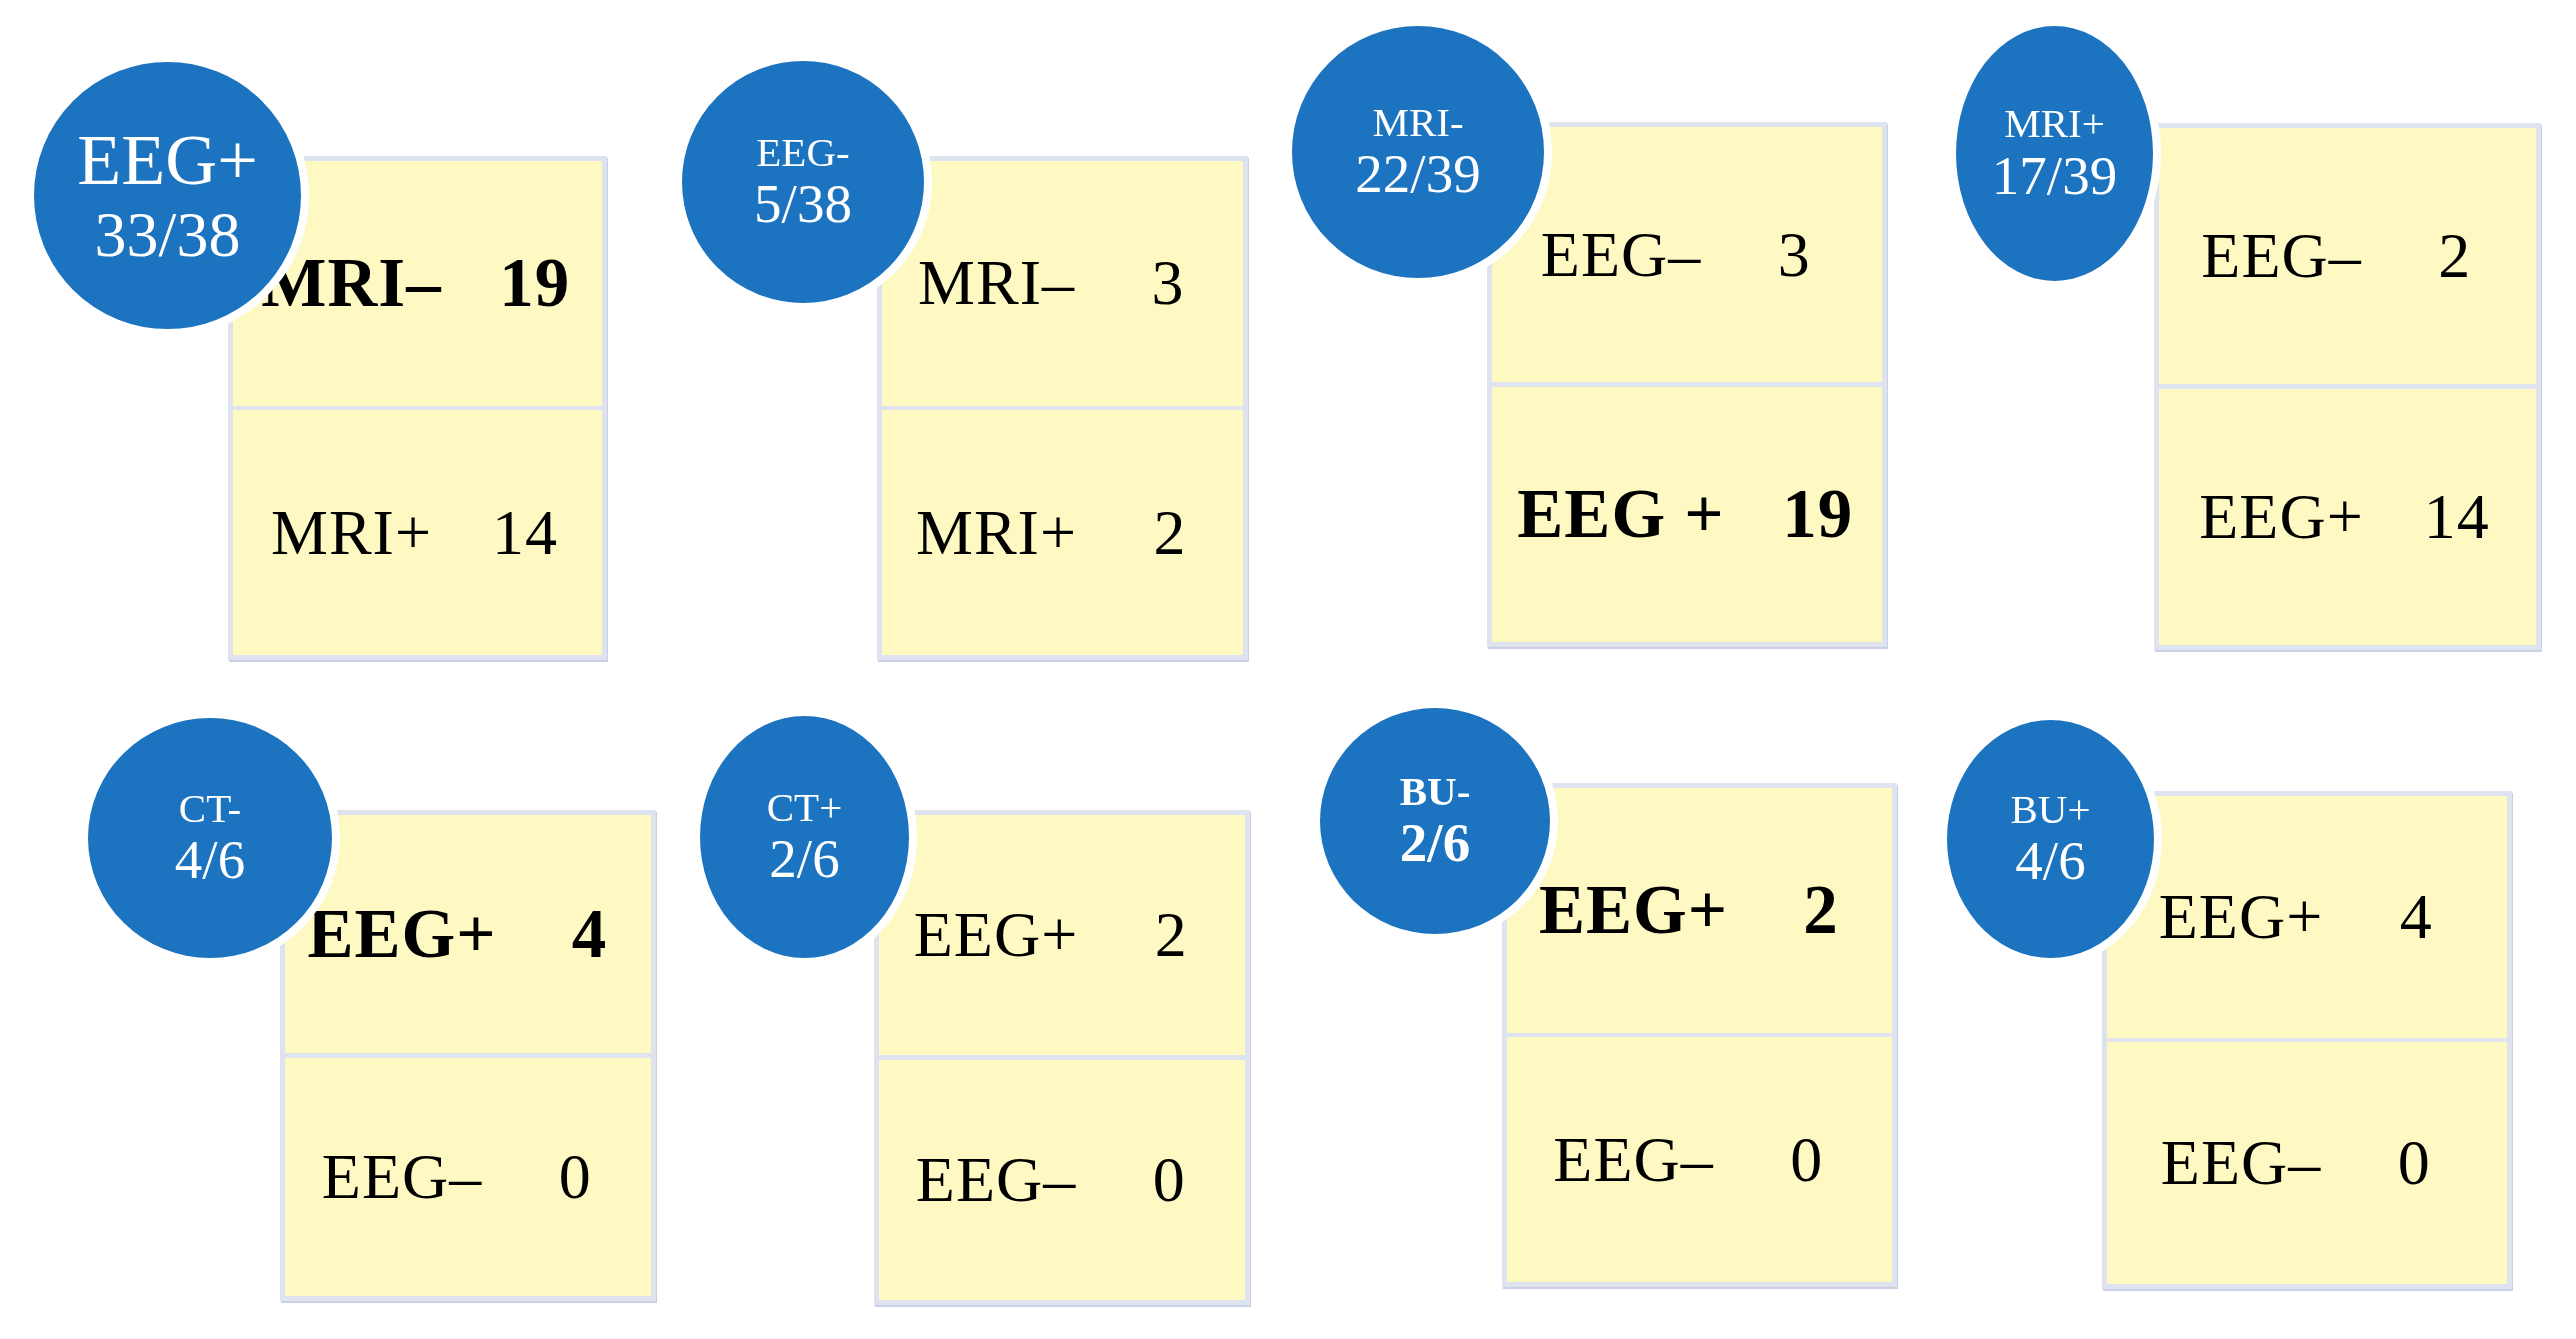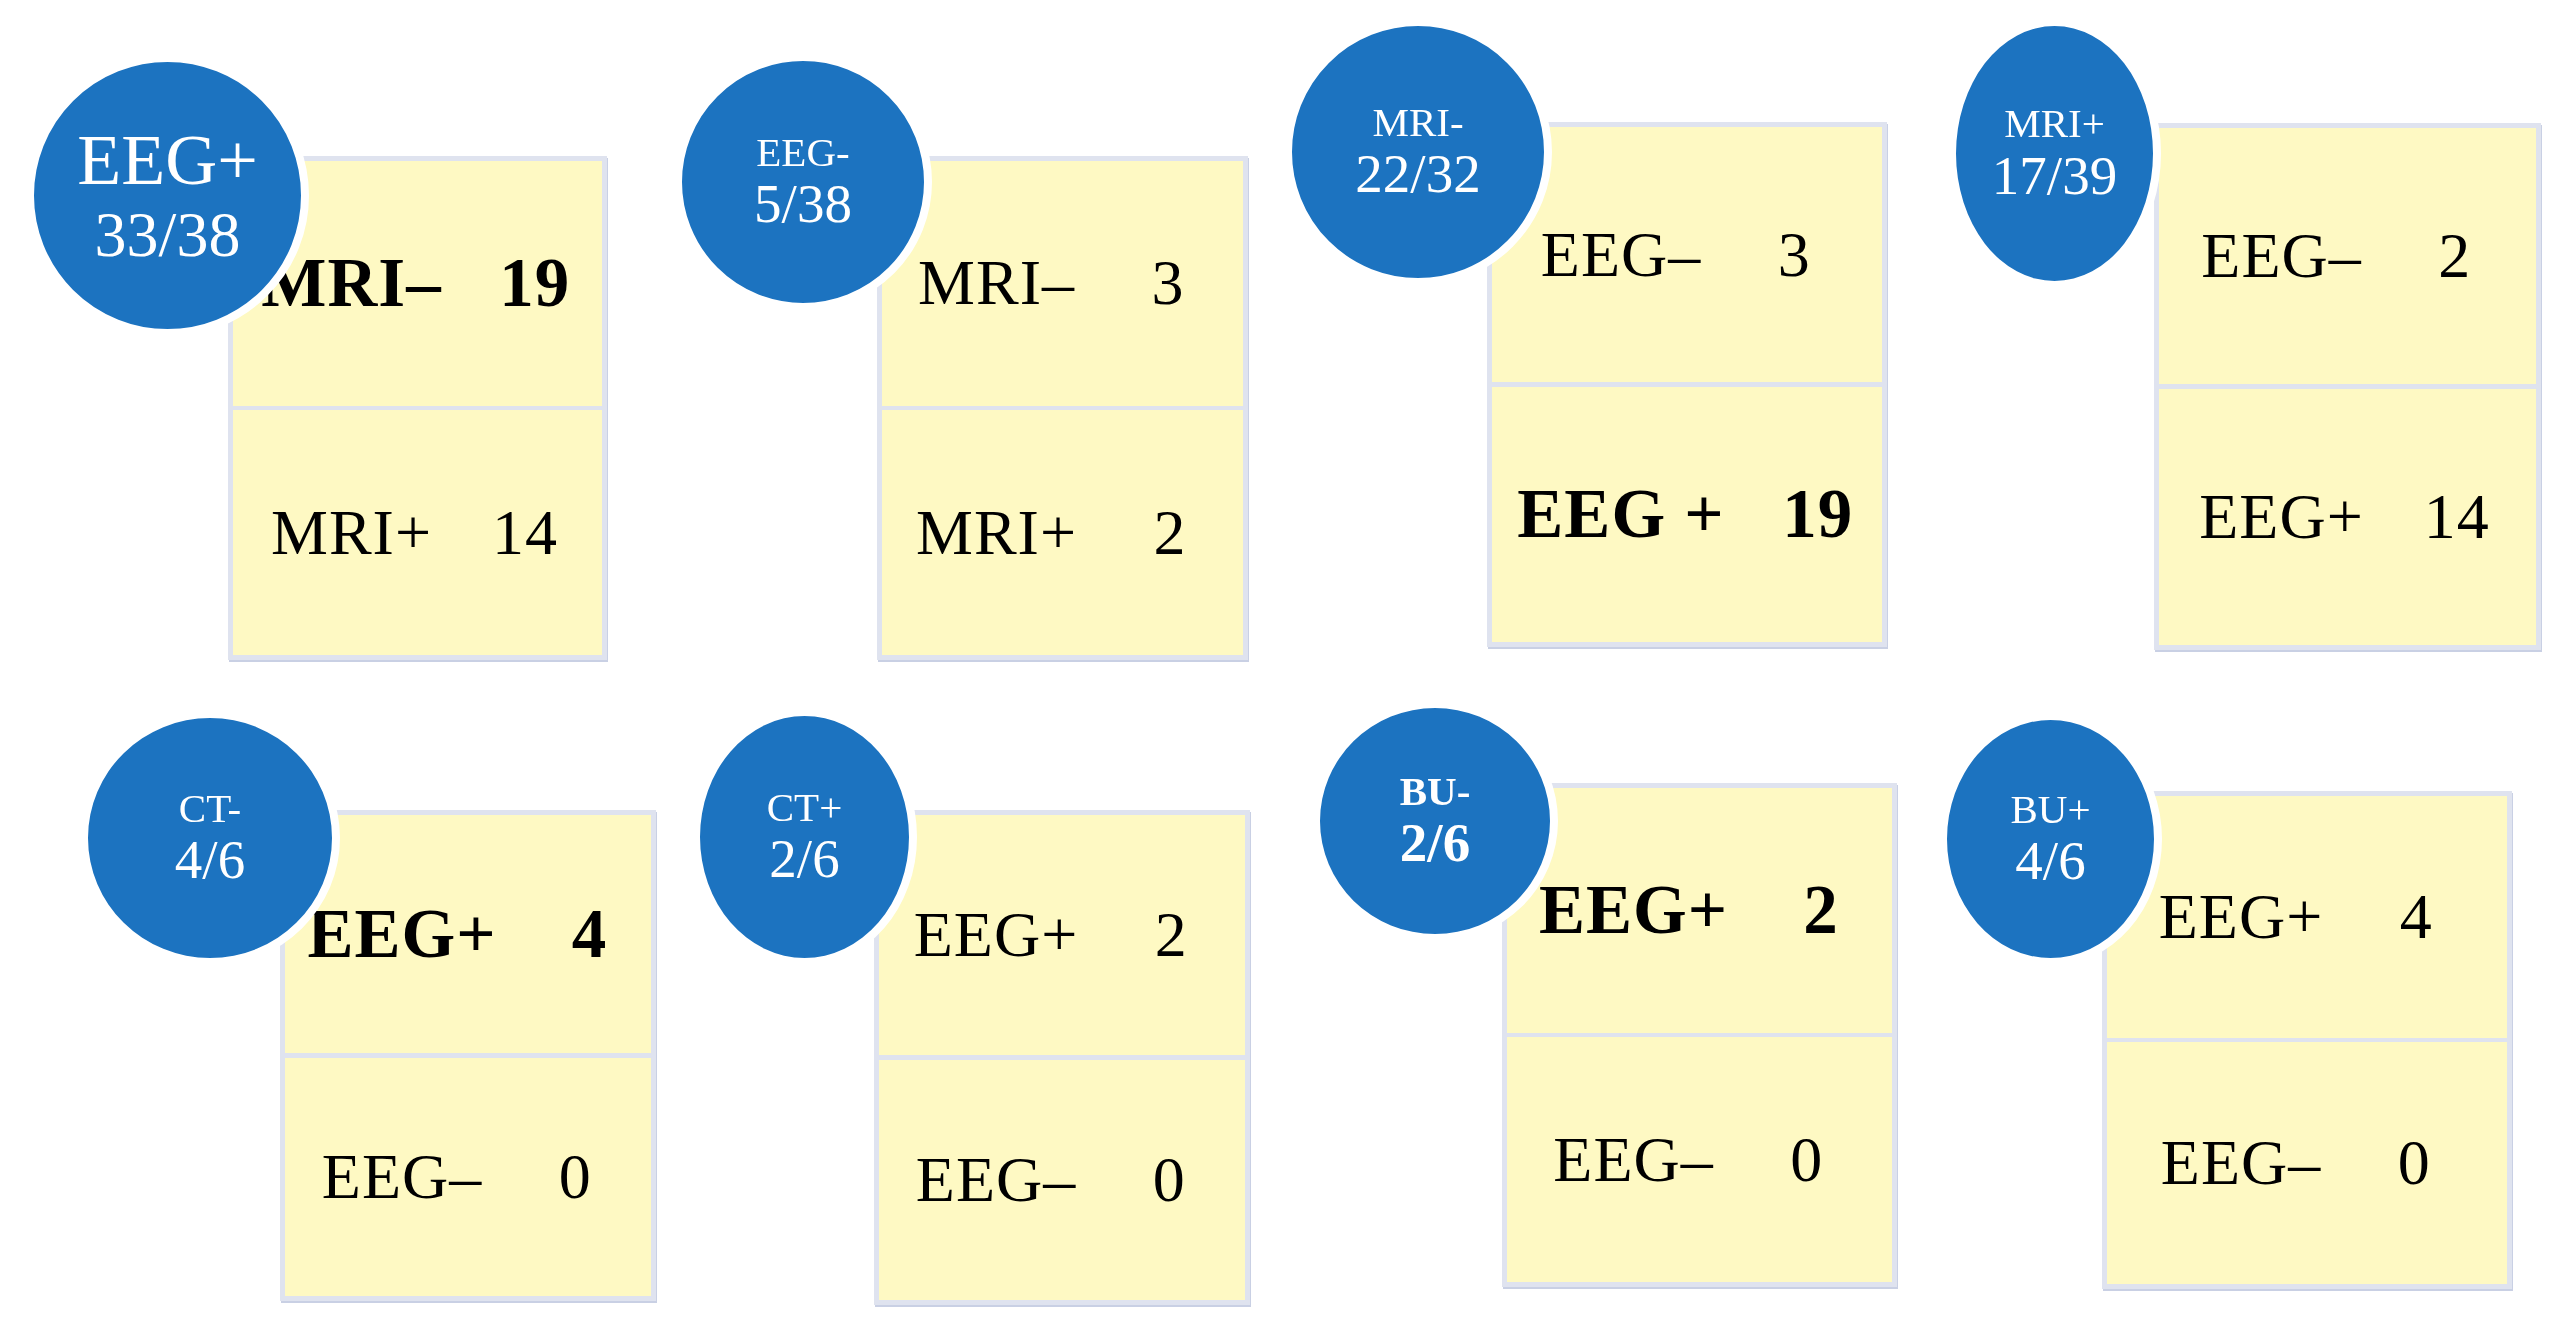--- a/index.html
+++ b/index.html
@@ -114,21 +114,21 @@
     <div class="cell">
       <div class="brow">
         <span>MRI+</span>
         <span class="num">2</span>
       </div>
     </div>
   </div>
 
   <div class="circle" style="left:1284px; top:17.6px; width:268px; height:268px;">
     <div class="c1">MRI-</div>
-    <div class="c2">22/32</div>
+    <div class="c2">22/39</div>
   </div>
   <div class="box" style="left:1487px; top:122px; width:400px; height:525px;">
     <div class="cell">
       <div class="brow">
         <span>EEG–</span>
         <span class="num">3</span>
       </div>
     </div>
     <div class="cell">
       <div class="brow bold">

